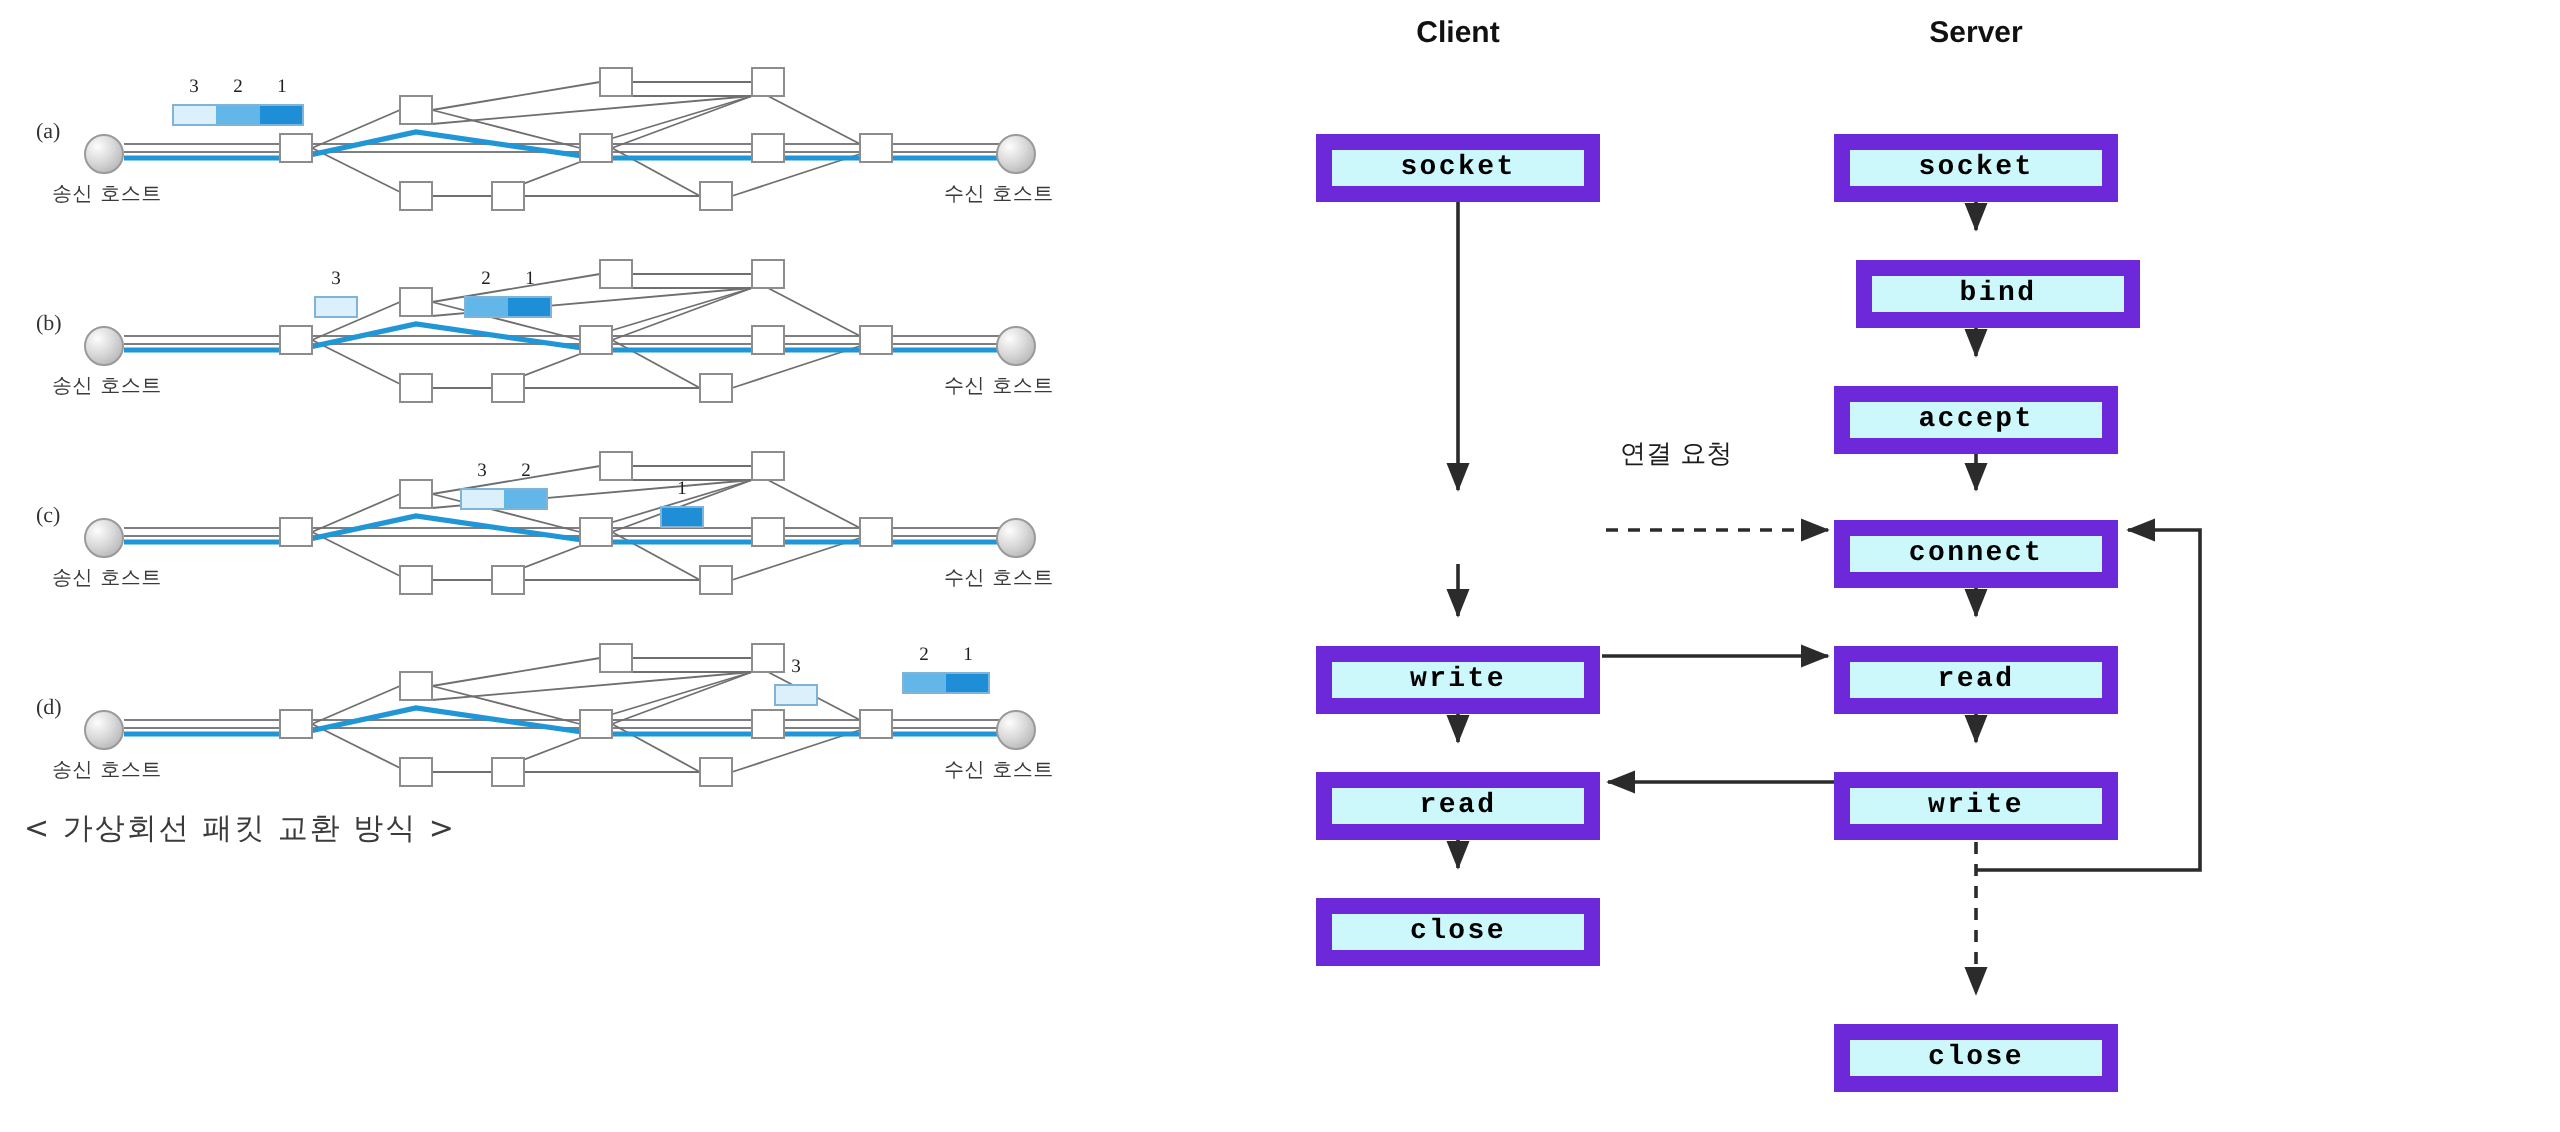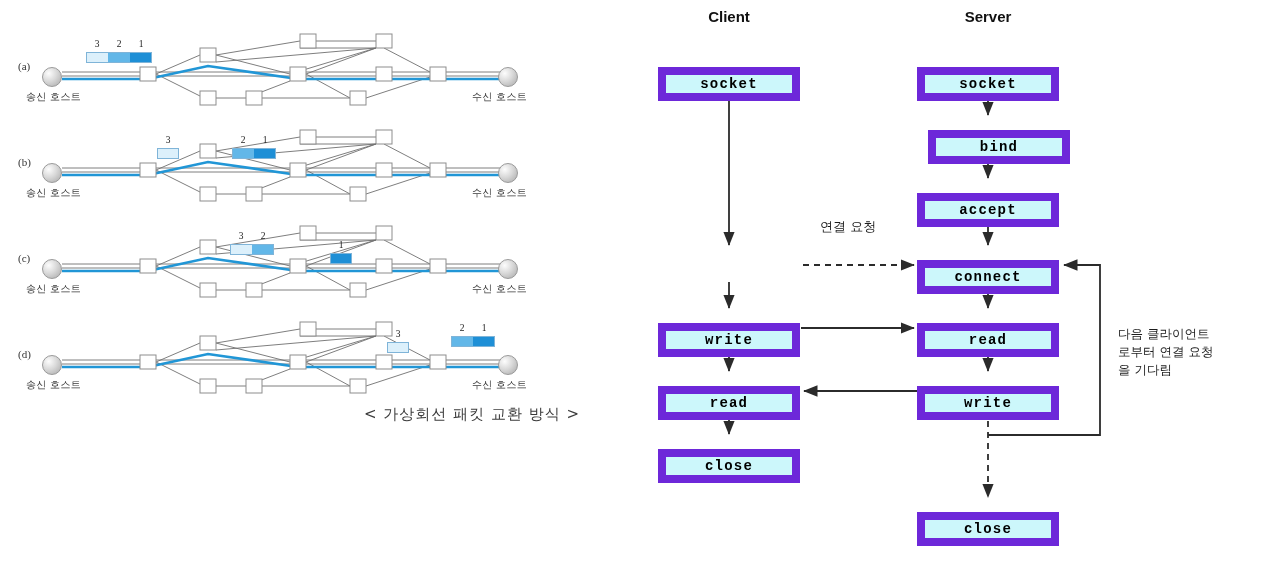--- a/index.html
+++ b/index.html
@@ -93,25 +93,26 @@
   .pktseg { height: 100%; }
   .seg-light { background: #dcf0fb; }
   .seg-mid   { background: #62b7e8; }
   .seg-dark  { background: #1e8fd6; }
 
   .fig-caption {
     position: absolute;
     left: 0;
     top: 405px;
     width: 580px;
-    text-align: right;
+    text-align: left;
     font-size: 15px;
     color: #3b3b3b;
     letter-spacing: 1px;
     font-family: "DejaVu Sans", sans-serif;
+    padding-left: 12px;
   }
 
   
   #right-figure {
     left: 620px; top: 0px;
     width: 660px; height: 566px;
   }
   .col-title {
     position: absolute;
     font-size: 15px;
@@ -485,22 +486,17 @@
     <div class="fbox" style="left:38px;  top:437px;">close</div>
 
     <div class="fbox" style="left:297px; top:55px;">socket</div>
     <div class="fbox" style="left:308px; top:118px;">bind</div>
     <div class="fbox" style="left:297px; top:181px;">accept</div>
     <div class="fbox" style="left:297px; top:248px;">connect</div>
     <div class="fbox" style="left:297px; top:311px;">read</div>
     <div class="fbox" style="left:297px; top:374px;">write</div>
     <div class="fbox" style="left:297px; top:500px;">close</div>
 
-    <div class="edge-label" style="left:200px; top:218px;">연결 요청</div>
-
-    <div class="note" style="left:498px; top:325px;">
-      <div>다음 클라이언트</div>
-      <div>로부터 연결 요청</div>
-      <div>을 기다림</div>
-    </div>
+    <div class="edge-label" style="left:190px; top:218px;">연결 요청</div>
+
   </div>
 
 </div>
 
 </body></html>

